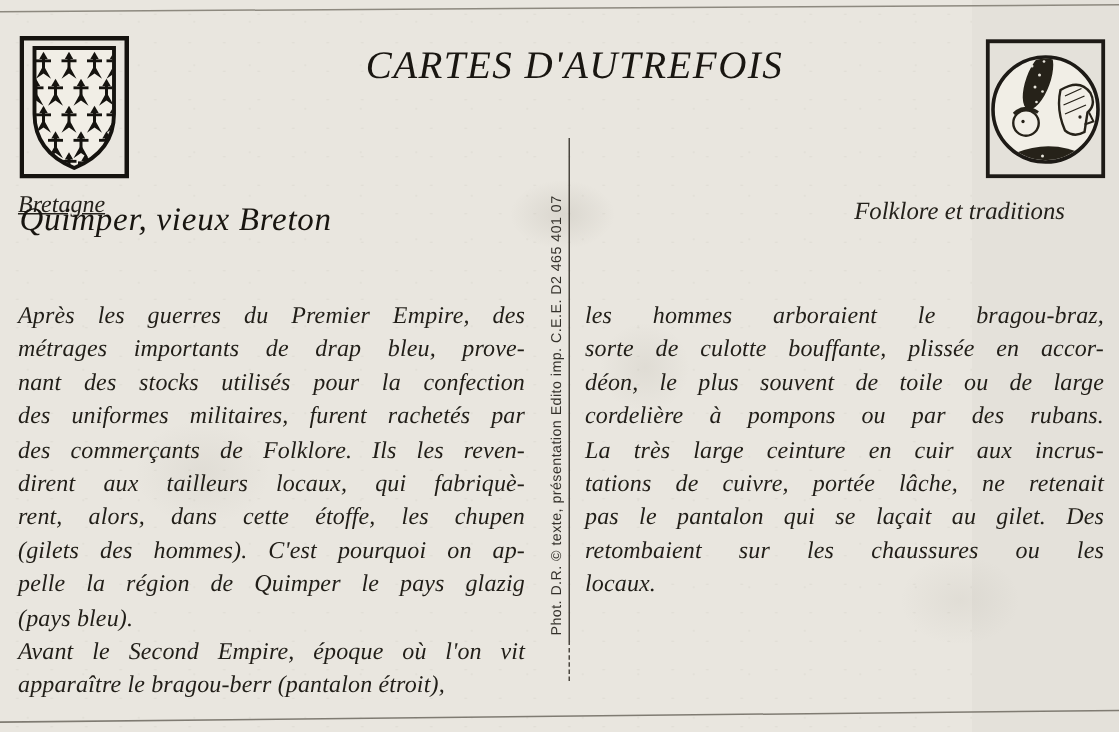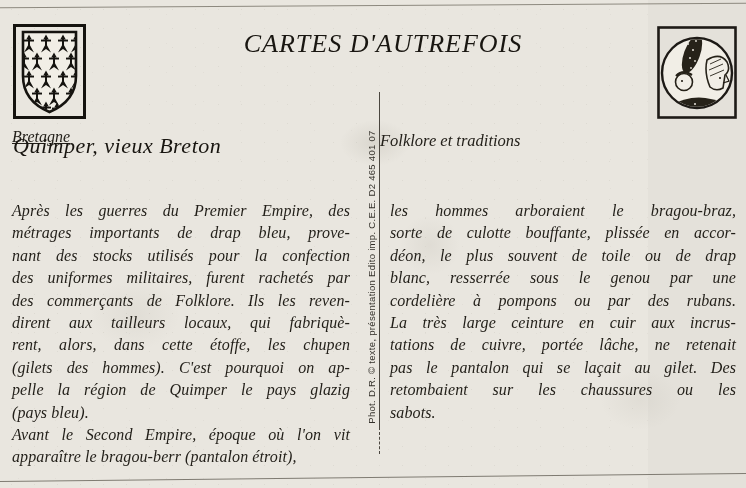--- a/index.html
+++ b/index.html
@@ -21,21 +21,21 @@
   .edge{height:1px;background:#8d897f;width:760px;left:-6px;}
   .edge-top{top:5px;transform:rotate(-0.35deg);}
   .edge-bottom{top:477px;transform:rotate(-0.6deg);background:#7f7b72;}
   .smudge{border-radius:50%;pointer-events:none;}
   .main-title{
     top:29px;left:10px;width:746px;text-align:center;
     font-style:italic;font-size:26px;letter-spacing:1px;color:#191611;
   }
   .kicker{font-style:italic;color:#24211b;}
   .kicker-left{top:128px;left:12px;width:338px;text-align:left;font-size:16px;text-decoration:underline;}
-  .kicker-right{top:131px;left:380px;width:330px;text-align:left;font-size:16.5px;}
+  .kicker-right{top:131px;left:380px;width:330px;text-align:right;font-size:16.5px;}
   .article-title{
     top:133px;left:13px;font-style:italic;font-size:22px;
     letter-spacing:0.5px;color:#181510;
   }
   .col{
     top:200px;font-style:italic;font-size:16px;line-height:22.4px;
     letter-spacing:0.1px;color:#211e18;
   }
   .col-left{left:12px;width:338px;}
   .col-right{left:390px;width:346px;}
@@ -161,23 +161,22 @@
       <div class="tline">rent, alors, dans cette étoffe, les chupen</div>
       <div class="tline">(gilets des hommes). C'est pourquoi on ap-</div>
       <div class="tline">pelle la région de Quimper le pays glazig</div>
       <div class="tline nojust">(pays bleu).</div>
       <div class="tline">Avant le Second Empire, époque où l'on vit</div>
       <div class="tline nojust">apparaître le bragou-berr (pantalon étroit),</div>
     </div>
   <div class="abs col col-right">
       <div class="tline">les hommes arboraient le bragou-braz,</div>
       <div class="tline">sorte de culotte bouffante, plissée en accor-</div>
-      <div class="tline">déon, le plus souvent de toile ou de drap</div>
-      <div class="tline">blanc, resserrée sous le genou par une</div>
+      <div class="tline">déon, le plus souvent de toile ou de large</div>
       <div class="tline">cordelière à pompons ou par des rubans.</div>
       <div class="tline">La très large ceinture en cuir aux incrus-</div>
       <div class="tline">tations de cuivre, portée lâche, ne retenait</div>
       <div class="tline">pas le pantalon qui se laçait au gilet. Des</div>
       <div class="tline">retombaient sur les chaussures ou les</div>
-      <div class="tline nojust">sabots.</div>
+      <div class="tline nojust">locaux.</div>
     </div>
 
 </div>
 
 </body></html>

